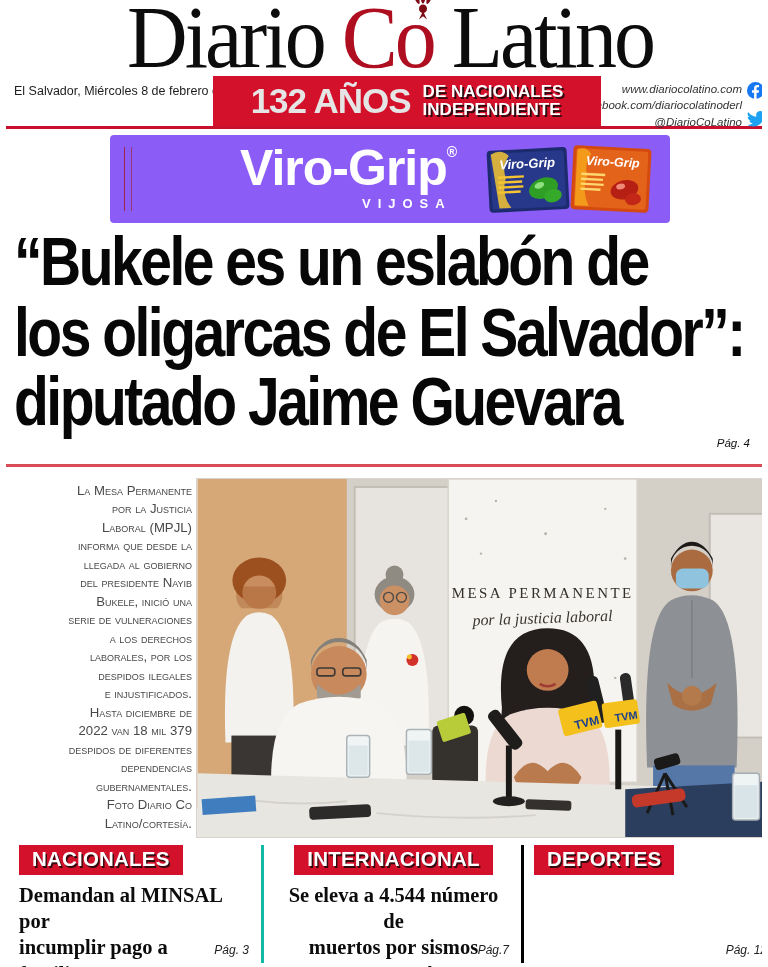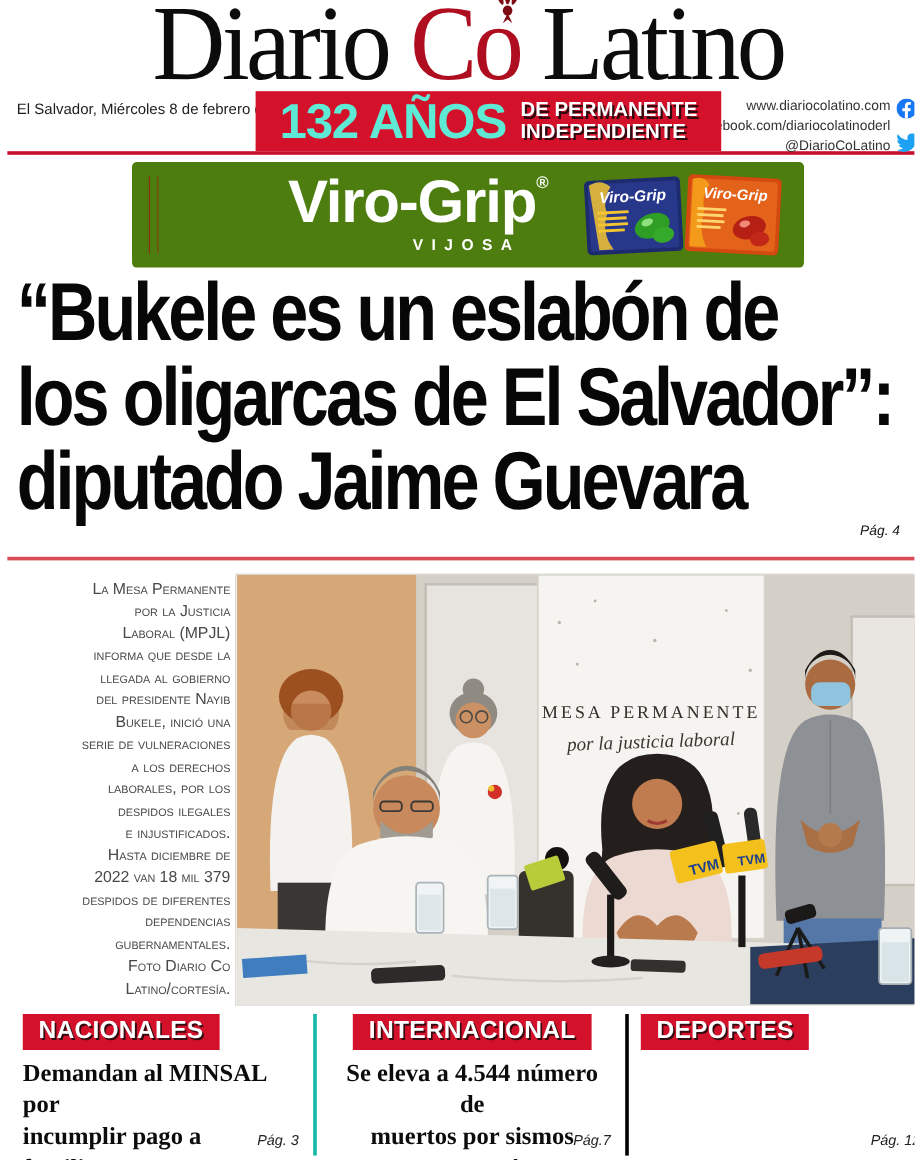--- a/index.html
+++ b/index.html
@@ -24,40 +24,40 @@
   .phoenix { position:absolute; right:-2px; top:-4px; }
 
   
   .dateline { position:absolute; top:76px; left:0; width:768px; height:52px; }
   .dateline-rule { position:absolute; top:50px; left:0; width:768px; height:3px; background:#c8102e; }
   .edition { position:absolute; top:6px; left:8px; font-size:12.5px; line-height:1.5; color:#1d1d1d; text-align:left; }
   .anniv {
     position:absolute; top:0; left:207px; width:388px; height:50px;
     background:#d4112b; display:flex; align-items:center; justify-content:center; gap:12px; z-index:2;
   }
-  .anniv-years { color:#5eead4; font-weight:800; font-size:41px; letter-spacing:-1px; }
+  .anniv-years { color:#e5e5e5; font-weight:800; font-size:35px; letter-spacing:-1px; }
   .anniv-tag { color:#fff; font-weight:800; font-size:17px; line-height:1.08; text-align:left;
     text-shadow:2px 2px 0 rgba(20,10,10,.85); letter-spacing:0; }
-  .contacts { position:absolute; top:5px; right:8px; display:flex; align-items:flex-start; gap:5px; }
+  .contacts { position:absolute; top:5px; right:8px; display:flex; align-items:flex-start; gap:5px;font-style:italic; }
   .contacts-text { text-align:right; font-size:11.5px; line-height:1.42; color:#333; }
   .contacts-icons { display:flex; flex-direction:column; justify-content:space-between; height:46px; padding-top:1px; }
 
   
   .ad {
     position:absolute; top:135px; left:104px; width:560px; height:88px;
-    background:#4d7c0f; border-radius:4px; overflow:hidden;
+    background:#8b5cf6; border-radius:4px; overflow:hidden;
   }
   .ad-legal { position:absolute; left:14px; top:12px; width:8px; height:64px;
     border-left:1px solid rgba(160,25,20,.75); border-right:1px solid rgba(160,25,20,.55); }
   .ad-brand {
     position:absolute; left:130px; top:4px; color:#fff; font-weight:800;
     font-size:50px; letter-spacing:-1px; font-family:"Liberation Sans", sans-serif;
   }
   .ad-reg { font-size:14px; vertical-align:28px; font-weight:700; }
-  .ad-company { position:absolute; left:234px; top:61px; color:#fff; font-weight:700;
+  .ad-company { position:absolute; left:252px; top:61px; color:#fff; font-weight:700;
     font-size:13px; letter-spacing:7px; }
   .ad-packs { position:absolute; right:16px; top:6px; }
 
   
   .headline {
     position:absolute; top:226px; left:8px; width:752px;
     font-size:57px; font-weight:800; letter-spacing:-2.5px; line-height:1.03;
     color:#070707; white-space:pre-line;
     transform:scale(1.0,1.2); transform-origin:left top;
   }
@@ -107,21 +107,21 @@
       </svg></span><span> Latino</span></span>
   </div>
 
   <div class="dateline">
     <div class="dateline-rule"></div>
     <div class="edition">
       <div>El Salvador,  Miércoles 8 de febrero de 2023</div>
     </div>
     <div class="anniv">
       <span class="anniv-years">132 AÑOS</span>
-      <span class="anniv-tag" style="white-space:pre-line">DE PERMANENTE
+      <span class="anniv-tag" style="white-space:pre-line">DE NACIONALES
 INDEPENDIENTE</span>
     </div>
     <div class="contacts">
       <div class="contacts-text">
         <div>www.diariocolatino.com</div>
         <div>facebook.com/diariocolatinoderl</div>
         <div>@DiarioCoLatino</div>
       </div>
       <div class="contacts-icons">
         <svg width="17" height="17" viewBox="0 0 24 24">

